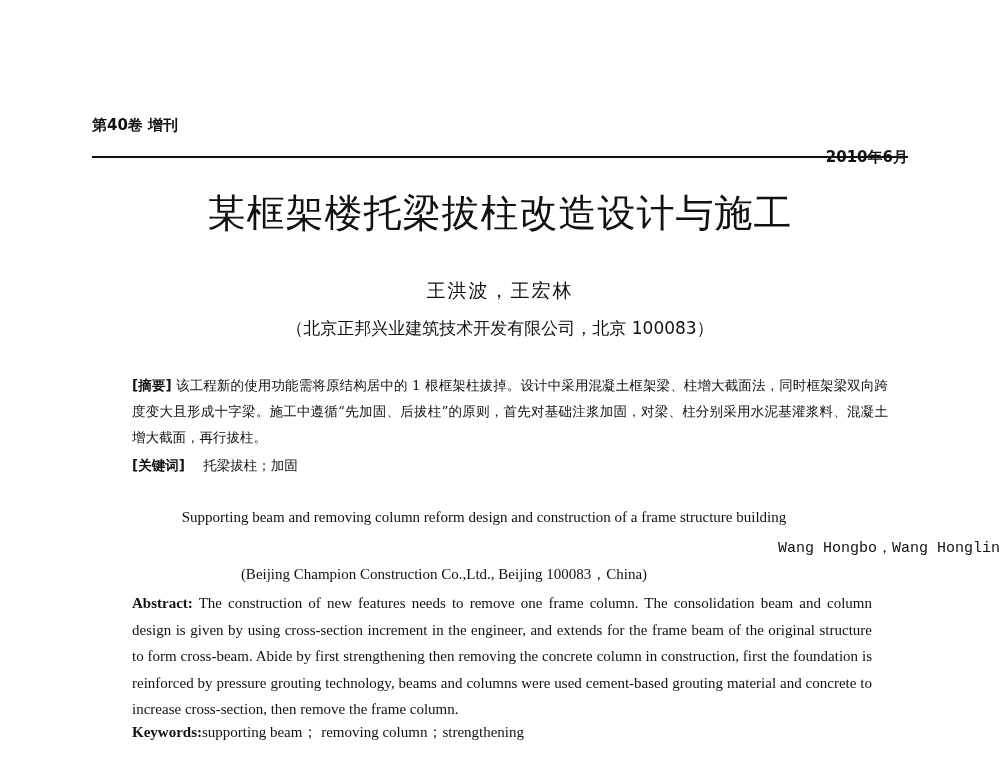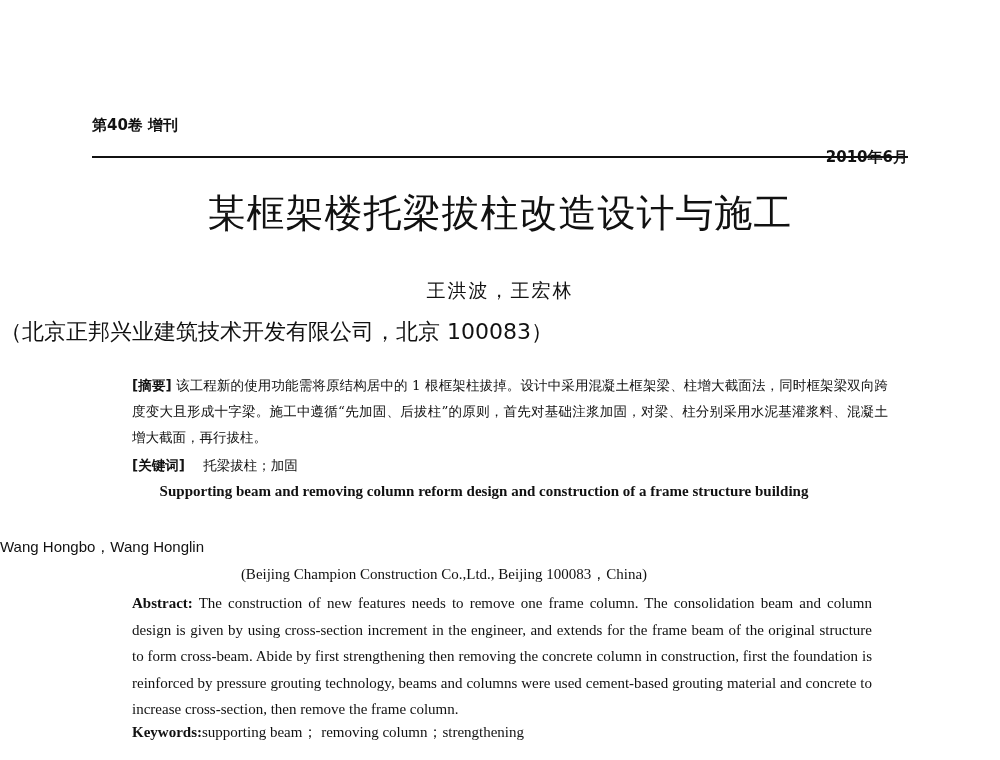--- a/index.html
+++ b/index.html
@@ -18,41 +18,41 @@
   .rh-rule { position: absolute; left: 92px; top: 156px; width: 816px; height: 2px; background: #111; }
   .cn-title {
     position: absolute; left: 0; width: 1000px; top: 188px; text-align: center;
     font-size: 38px; font-family: "DejaVu Serif", serif; letter-spacing: 1px;
   }
   .cn-authors {
     position: absolute; left: 0; width: 1000px; top: 278px; text-align: center;
     font-size: 19px; font-family: "DejaVu Sans", sans-serif; letter-spacing: 2px;
   }
   .cn-affil {
-    position: absolute; left: 0; width: 1000px; top: 317px; 
-    font-size: 22px; font-family: "DejaVu Sans", sans-serif;
+    position: absolute; left: 0; width: 1000px; top: 317px; text-align: center;
+    font-size: 17px; font-family: "DejaVu Sans", sans-serif;
   }
   .cn-abstract {
     position: absolute; left: 132px; width: 756px; top: 372px;
     font-size: 13.5px; line-height: 26px; font-family: "DejaVu Serif", serif;
     text-align: justify;
   }
   .bold-label { font-weight: bold; font-family: "DejaVu Sans", sans-serif; }
   .cn-keywords {
     position: absolute; left: 132px; top: 452px; font-size: 13.5px; line-height: 26px;
     font-family: "DejaVu Serif", serif;
   }
   .cn-keywords .bold-label { margin-right: 14px; }
   .en-title {
-    position: absolute; left: 0; width: 968px; top: 483px; text-align: center;
-    font-size: 15px; font-weight: bold; font-family: "Liberation Serif", serif;
+    position: absolute; left: 0; width: 968px; top: 509px; text-align: center;
+    font-size: 15px; font-weight: normal; font-family: "Liberation Serif", serif;
   }
   .en-authors {
-    position: absolute; left: 0; width: 1000px; top: 538px; text-align: left;
-    font-size: 15px; font-family: Liberation Sans, sans-serif;
+    position: absolute; left: 0; width: 1000px; top: 538px; text-align: right;
+    font-size: 15px; font-family: Liberation Mono, monospace;
   }
   .en-affil {
     position: absolute; left: 0; width: 888px; top: 565px; text-align: center;
     font-size: 15px; font-family: "Liberation Serif", serif;
   }
   .en-abstract {
     position: absolute; left: 132px; width: 740px; top: 590px;
     font-size: 15px; line-height: 26.5px; font-family: "Liberation Serif", serif;
     text-align: justify; text-align-last: left;
   }

